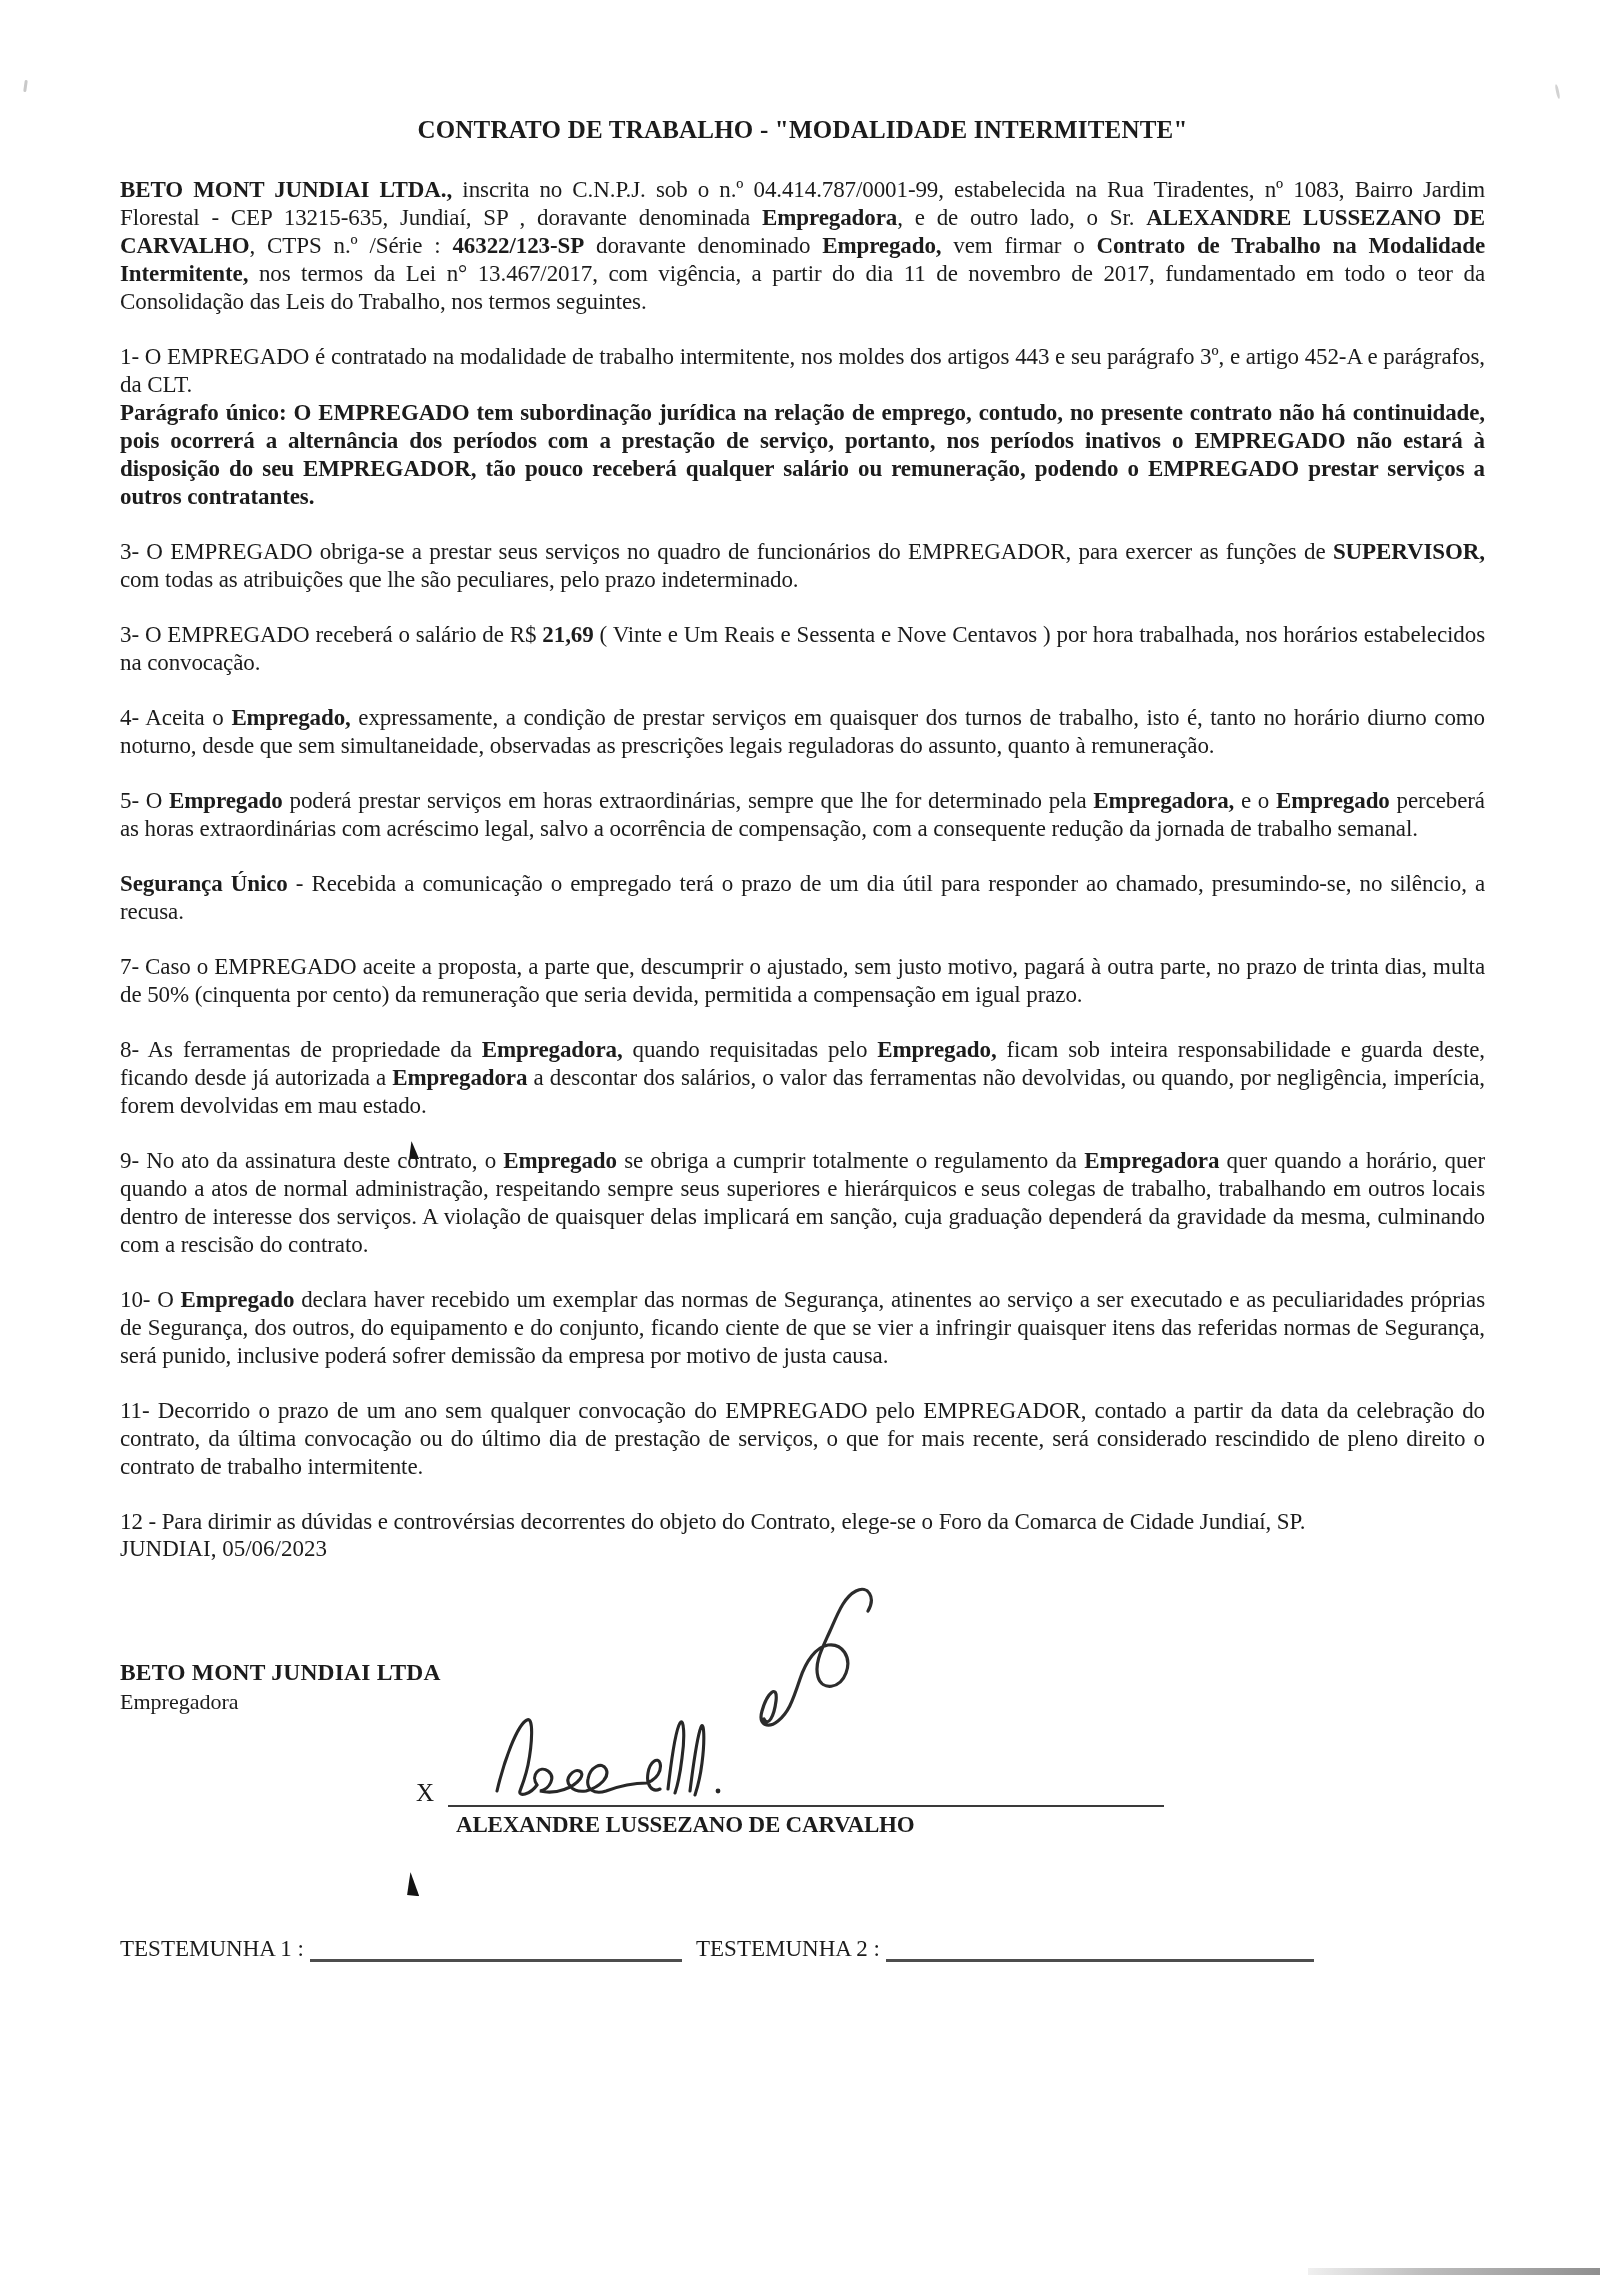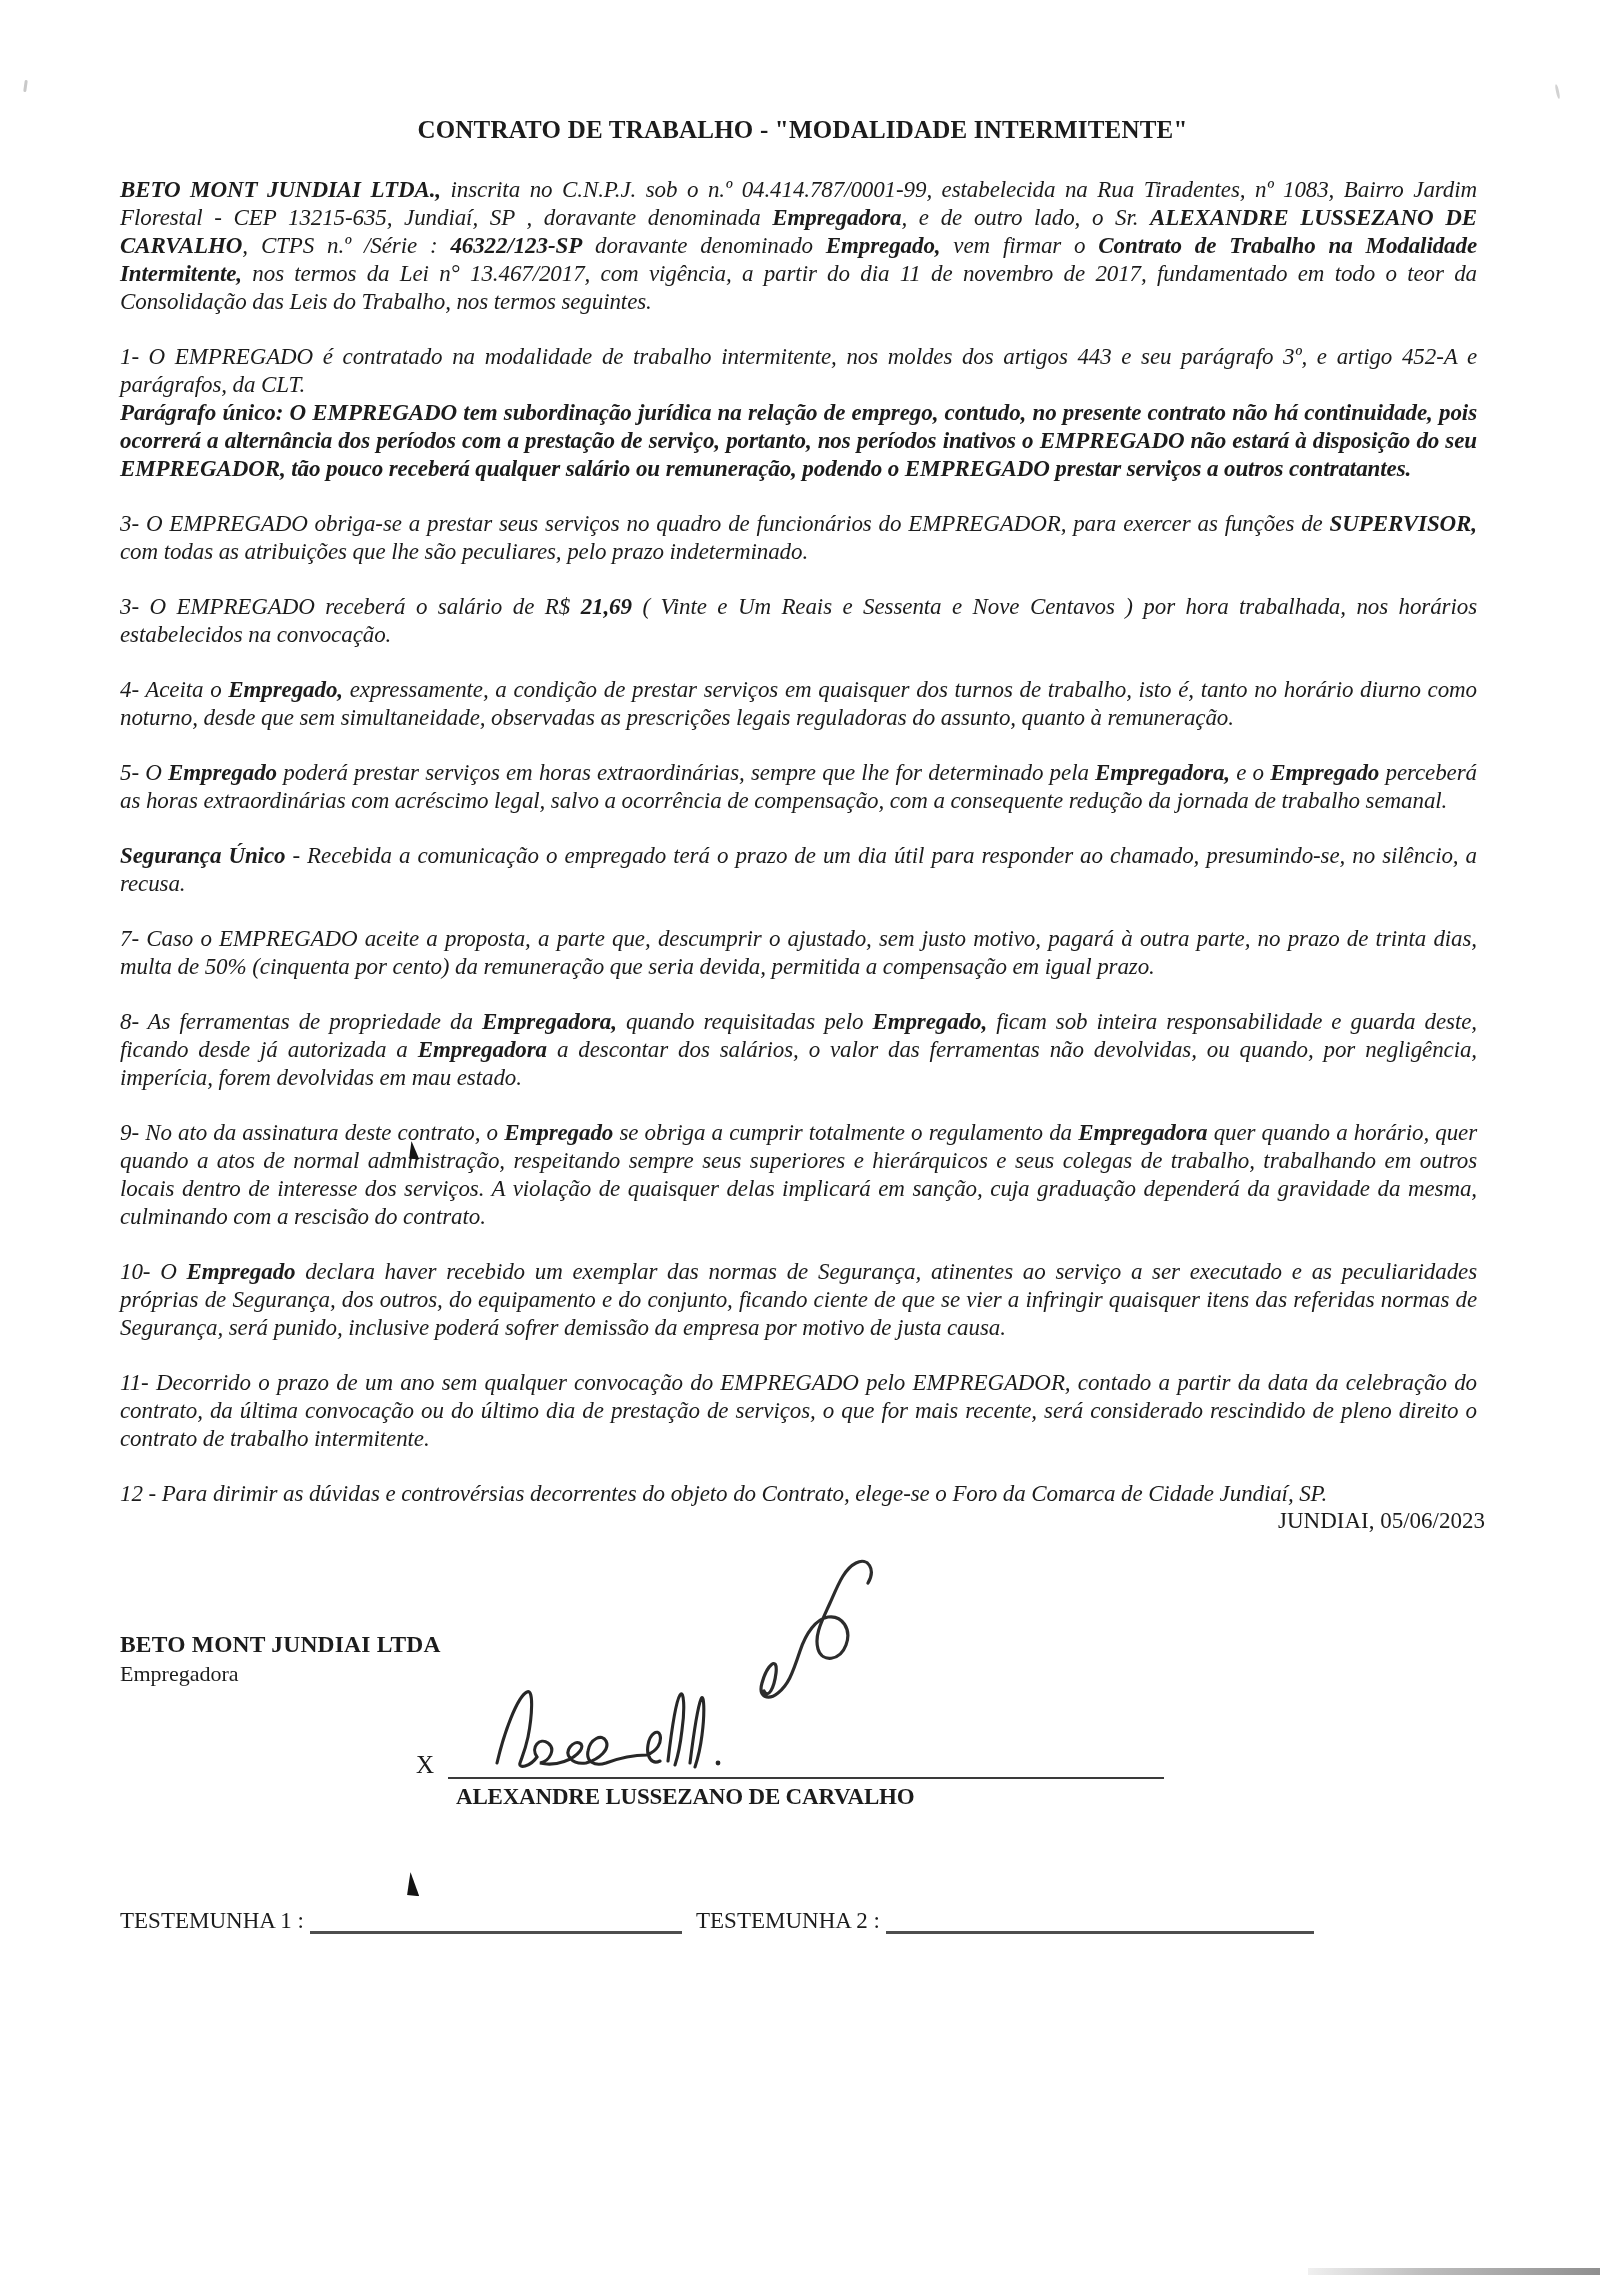--- a/index.html
+++ b/index.html
@@ -19,31 +19,30 @@
   .doc-title {
     text-align:center;
     font-weight:bold;
     font-size:25px;
     letter-spacing:0.2px;
     margin:0 0 32px 0;
   }
   .p {
     font-size:23px;
     line-height:28px;
-    margin:0 8px 27px 0;
+    margin:0 0 27px 0;
     text-align:justify;
     letter-spacing:-0.1px;
-    font-style:italic;
   }
   .p.tight { margin-bottom:0; }
   .p b { font-weight:bold; }
 
   
   .date-line {
-    text-align:right;
+    text-align:left;
     font-size:23px;
     margin-top:0;
   }
   .employer-block {
     position:relative;
     text-align:left;
     margin-top:97px;
   }
   .employer-name { font-weight:bold; font-size:23.5px; letter-spacing:0.2px; }
   .employer-role { font-size:22px; margin-top:3px; }

